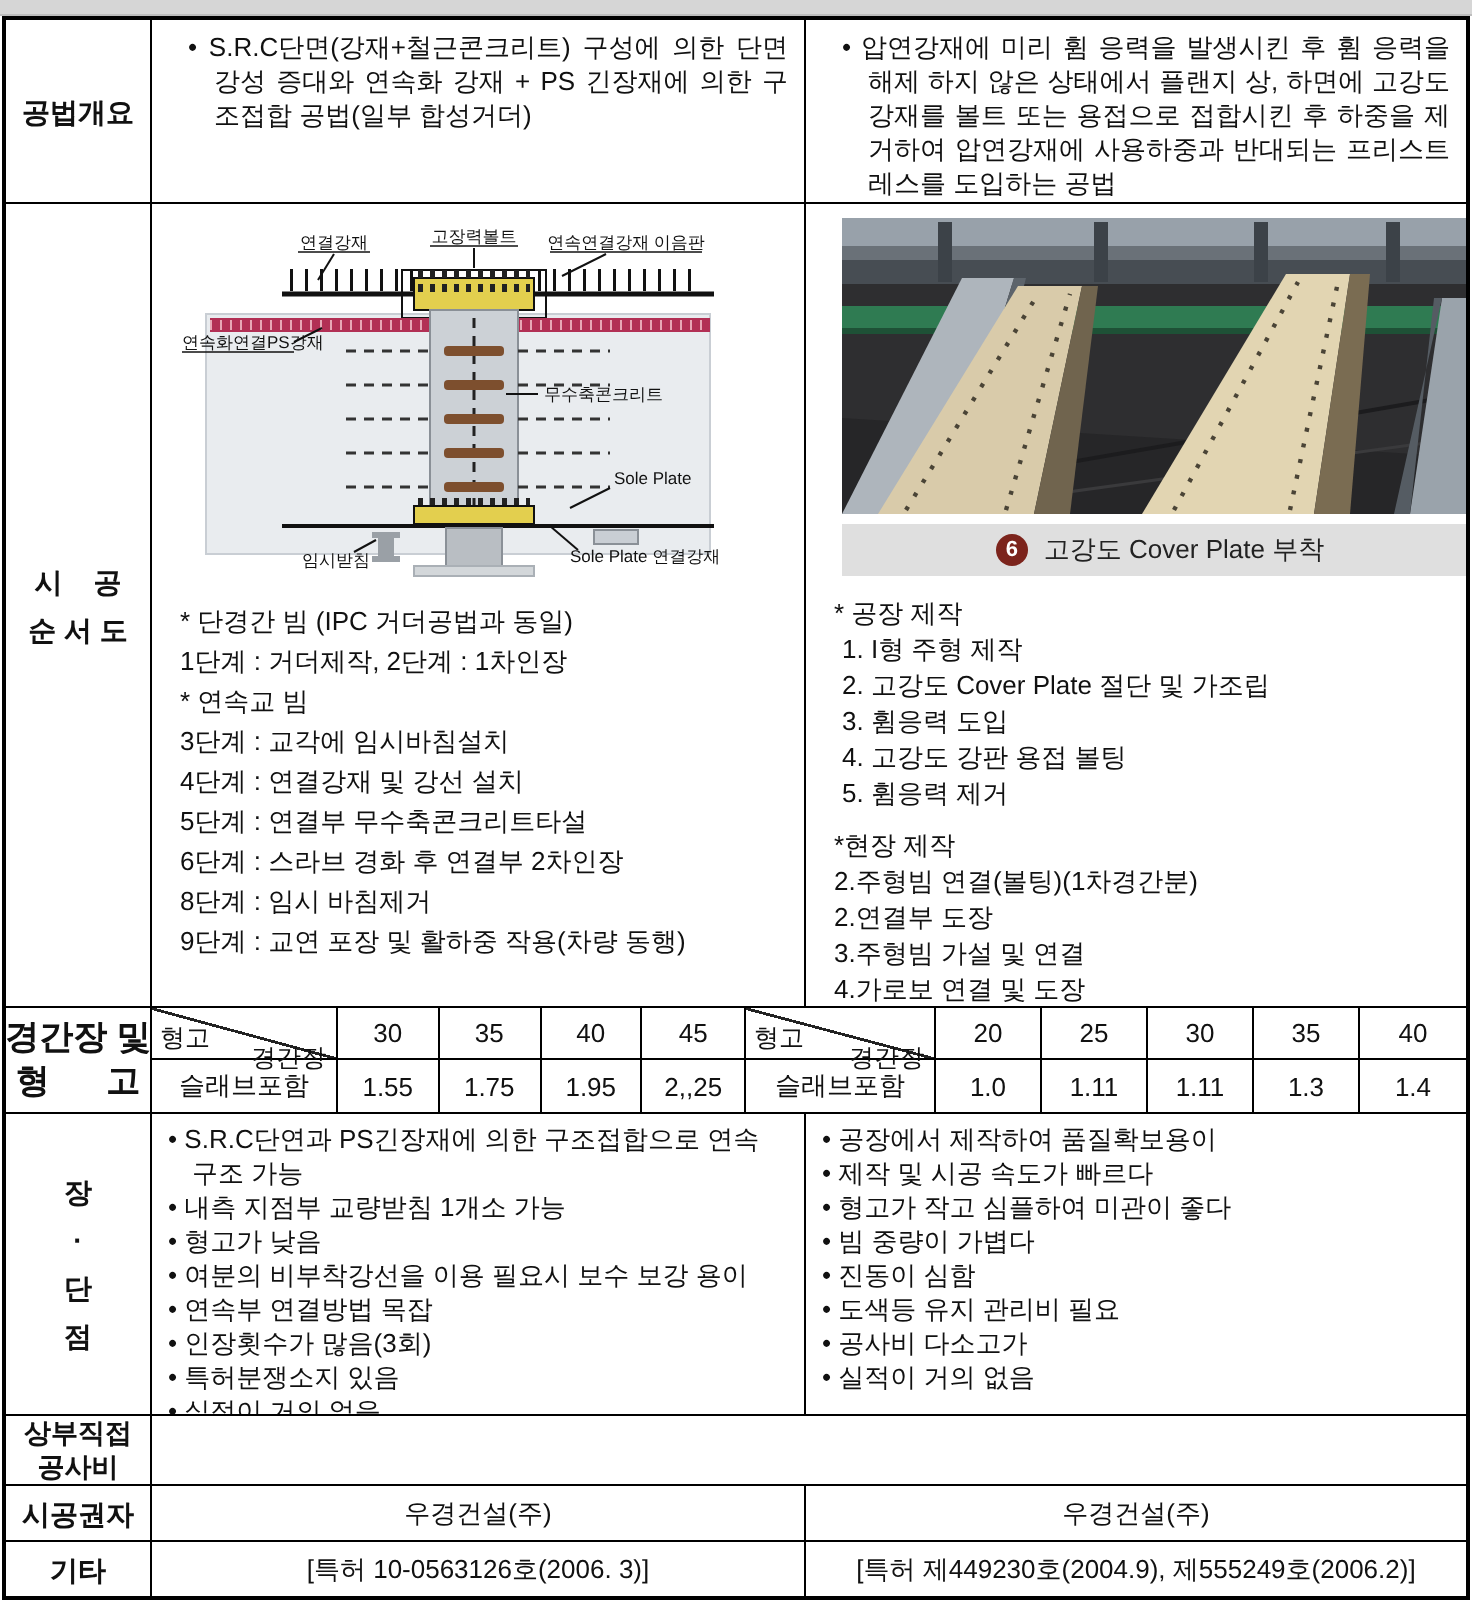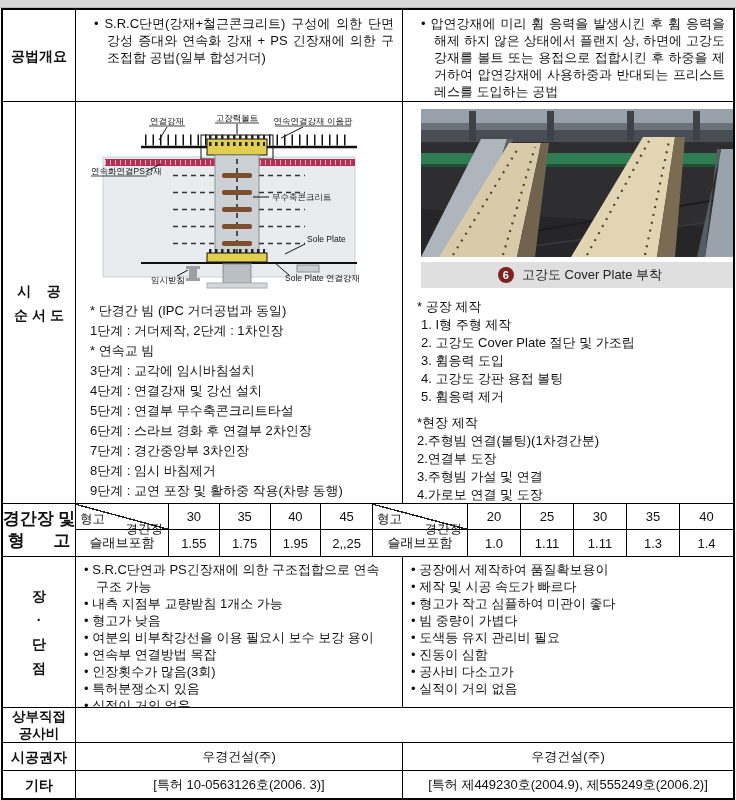--- a/index.html
+++ b/index.html
@@ -144,21 +144,20 @@
           </svg>
         </div>
         <div class="steps">
             <div>* 단경간 빔 (IPC 거더공법과 동일)</div>
             <div>1단계 : 거더제작, 2단계 : 1차인장</div>
             <div>* 연속교 빔</div>
             <div>3단계 : 교각에 임시바침설치</div>
             <div>4단계 : 연결강재 및 강선 설치</div>
             <div>5단계 : 연결부 무수축콘크리트타설</div>
             <div>6단계 : 스라브 경화 후 연결부 2차인장</div>
-            <div>7단계 : 경간중앙부 3차인장</div>
             <div>8단계 : 임시 바침제거</div>
             <div>9단계 : 교연 포장 및 활하중 작용(차량 동행)</div>
           </div>
       </div>
 
       <div class="rcell">
         <div class="photowrap">
           <svg width="318" height="148" viewBox="0 0 318 148">
             <rect width="318" height="148" fill="#2e2e30"></rect>
             <rect x="0" y="0" width="318" height="14" fill="#98a1aa"></rect>
@@ -267,22 +266,22 @@
           <div class="bul">• 연속부 연결방법 목잡</div>
           <div class="bul">• 인장횟수가 많음(3회)</div>
           <div class="bul">• 특허분쟁소지 있음</div>
           <div class="bul">• 실적이 거의 없음</div>
         </div>
       <div class="rcell proslist">
           <div class="bul">• 공장에서 제작하여 품질확보용이</div>
           <div class="bul">• 제작 및 시공 속도가 빠르다</div>
           <div class="bul">• 형고가 작고 심플하여 미관이 좋다</div>
           <div class="bul">• 빔 중량이 가볍다</div>
+          <div class="bul">• 진동이 심함</div>
           <div class="bul">• 도색등 유지 관리비 필요</div>
-          <div class="bul">• 진동이 심함</div>
           <div class="bul">• 공사비 다소고가</div>
           <div class="bul">• 실적이 거의 없음</div>
         </div>
     </div>
 
     <div class="row r-cost">
       <div class="labelcell" style="font-size:13.5px; line-height:17px;">상부직접
 공사비</div>
       <div class="lcell center">75 만원/m²</div>
       <div class="rcell center">85 만원/m²</div>

